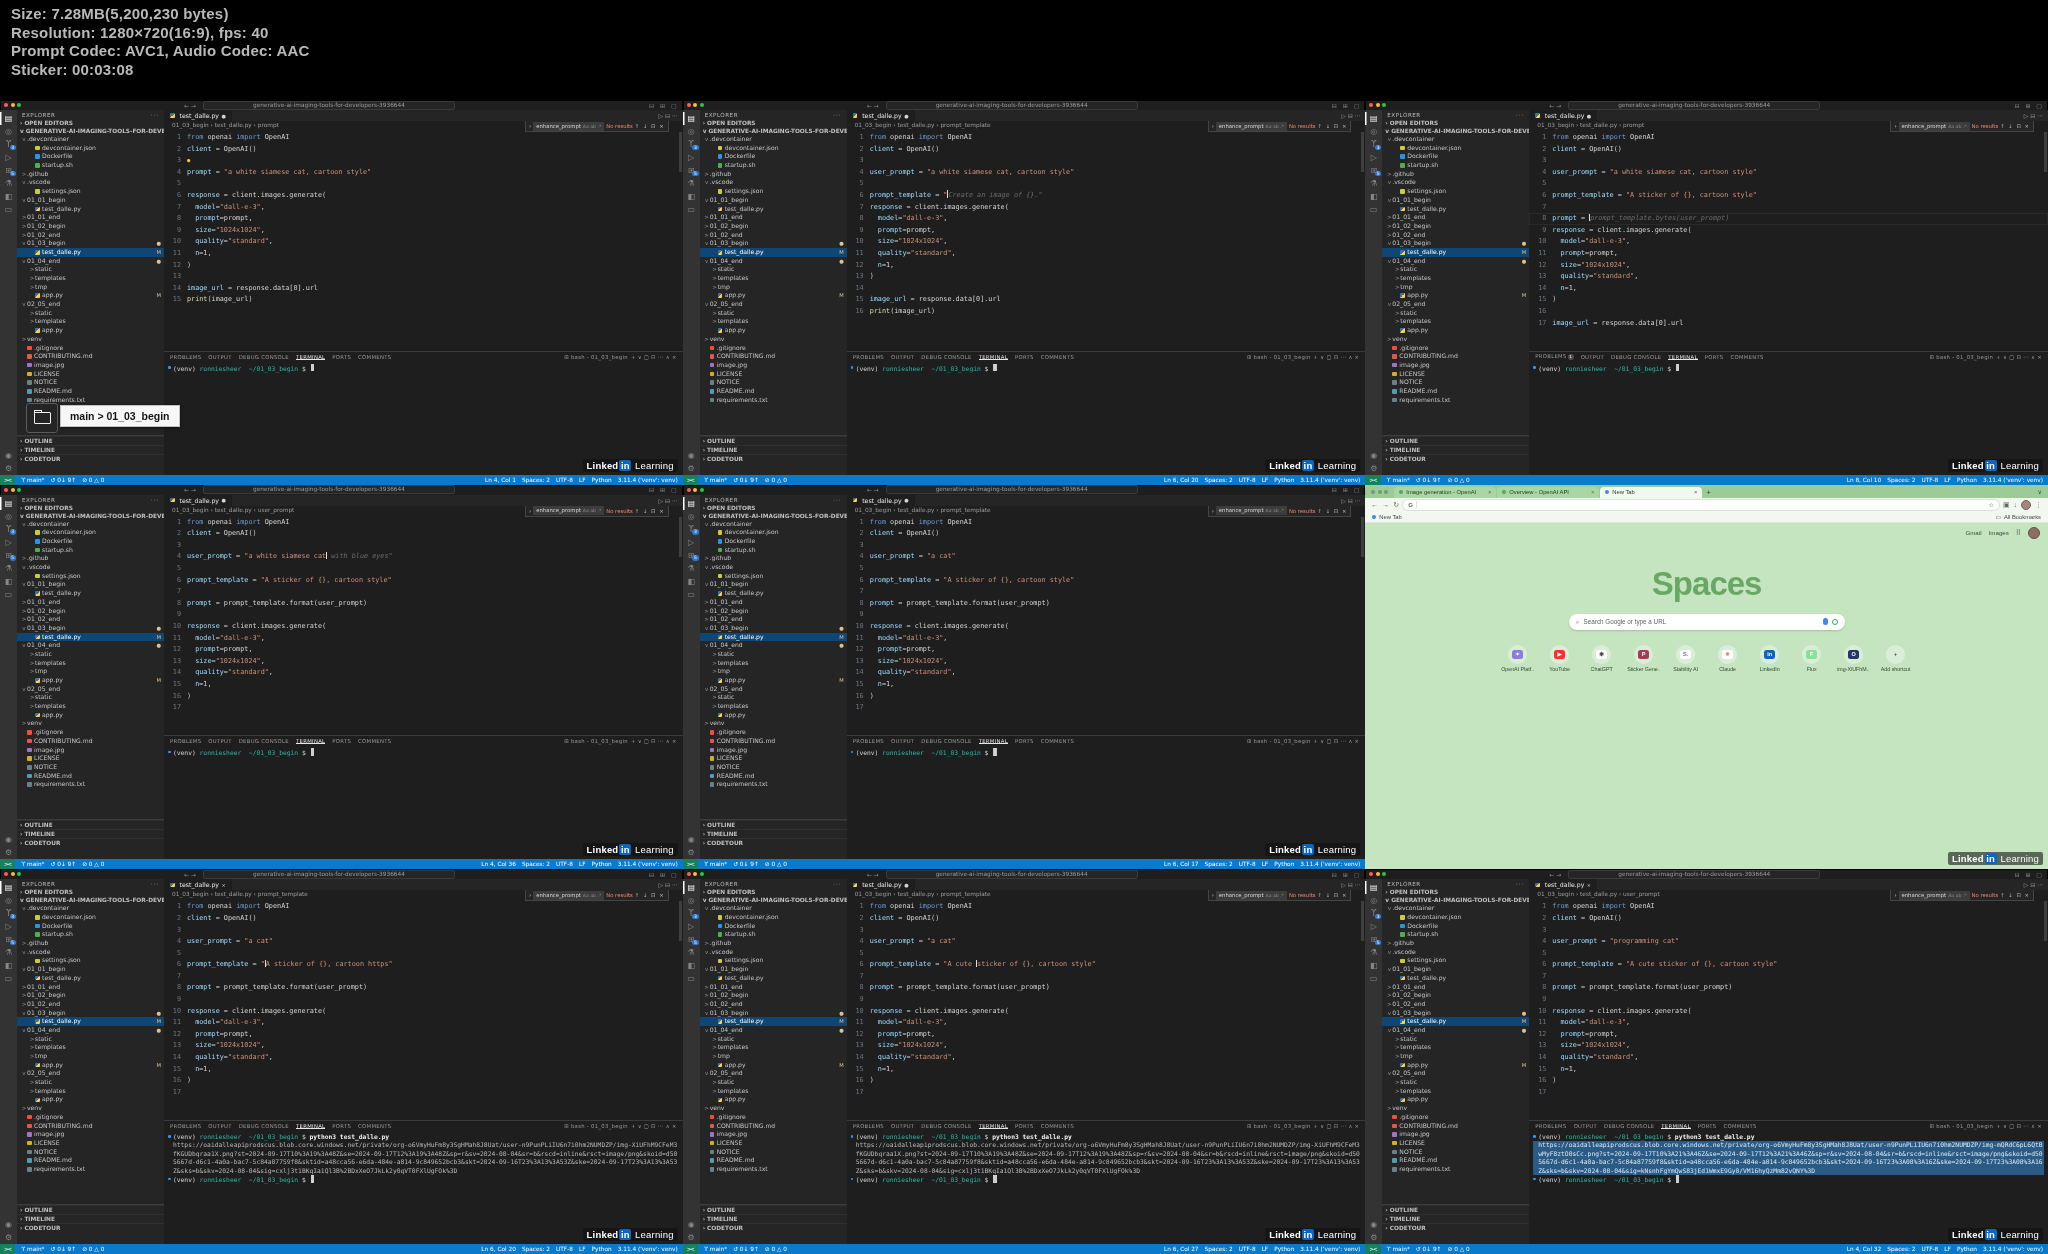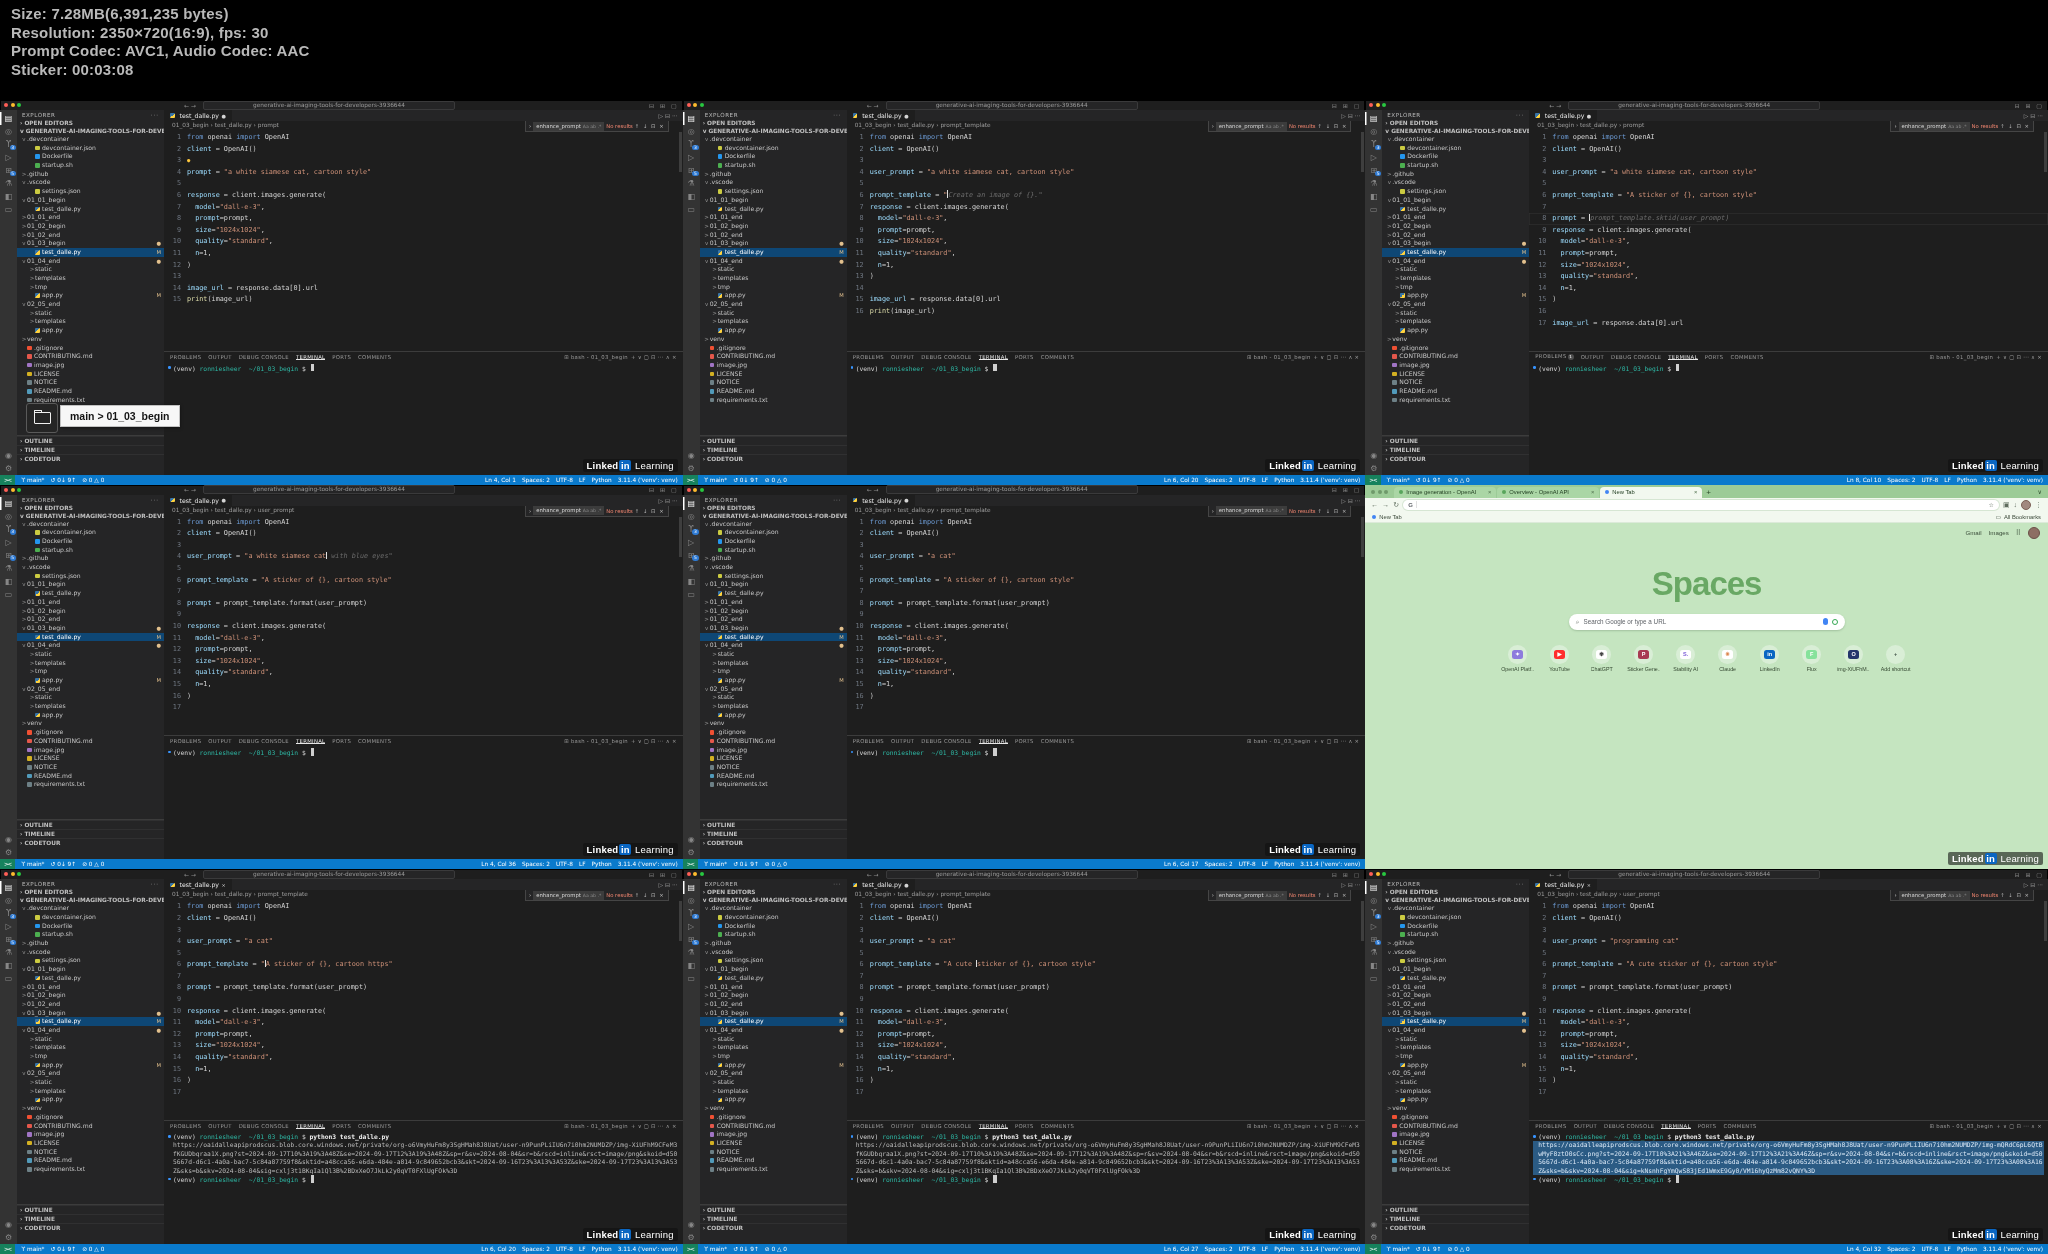--- a/index.html
+++ b/index.html
@@ -196,22 +196,22 @@
             display:flex;align-items:center;justify-content:center;}
   .c-chip{min-width:9px;height:9px;border-radius:2.5px;display:flex;align-items:center;
           justify-content:center;font-size:5.5px;font-weight:bold;padding:0 1px;}
   .c-label{font-size:5.3px;color:#33462f;white-space:nowrap;overflow:hidden;
            max-width:33px;}
 </style>
 </head>
 <body>
 
 <header class="meta">
-  <div>Size: 7.28MB(6,391,235 bytes)</div>
-  <div>Resolution: 2350×720(16:9), fps: 30</div>
+  <div>Size: 7.28MB(5,200,230 bytes)</div>
+  <div>Resolution: 1280×720(16:9), fps: 40</div>
   <div>Prompt Codec: AVC1, Audio Codec: AAC</div>
   <div>Sticker: 00:03:08</div>
 </header>
 
 <main id="grid">
     <section class="frame">
       <div class="vsc">
         <div class="v-title">
           <span class="lights">
             <i class="l-r"></i>
@@ -1044,21 +1044,21 @@
               <div class="c-line">
                 <span class="ln">6</span>
                 <span class="c-cont"><span class="c-var">prompt_template</span><span> = </span><span class="c-str">"A sticker of {}, cartoon style"</span></span>
               </div>
               <div class="c-line">
                 <span class="ln">7</span>
                 <span class="c-cont"></span>
               </div>
               <div class="c-line hl">
                 <span class="ln">8</span>
-                <span class="c-cont"><span class="c-var">prompt</span><span> = </span><span class="caret"></span><span class="c-ghost">prompt_template.sktid(user_prompt)</span></span>
+                <span class="c-cont"><span class="c-var">prompt</span><span> = </span><span class="caret"></span><span class="c-ghost">prompt_template.bytes(user_prompt)</span></span>
               </div>
               <div class="c-line">
                 <span class="ln">9</span>
                 <span class="c-cont"><span class="c-var">response</span><span> = client.images.generate(</span></span>
               </div>
               <div class="c-line">
                 <span class="ln">10</span>
                 <span class="c-cont"><span>  </span><span class="c-var">model</span><span>=</span><span class="c-str">"dall-e-3"</span><span>,</span></span>
               </div>
               <div class="c-line">

